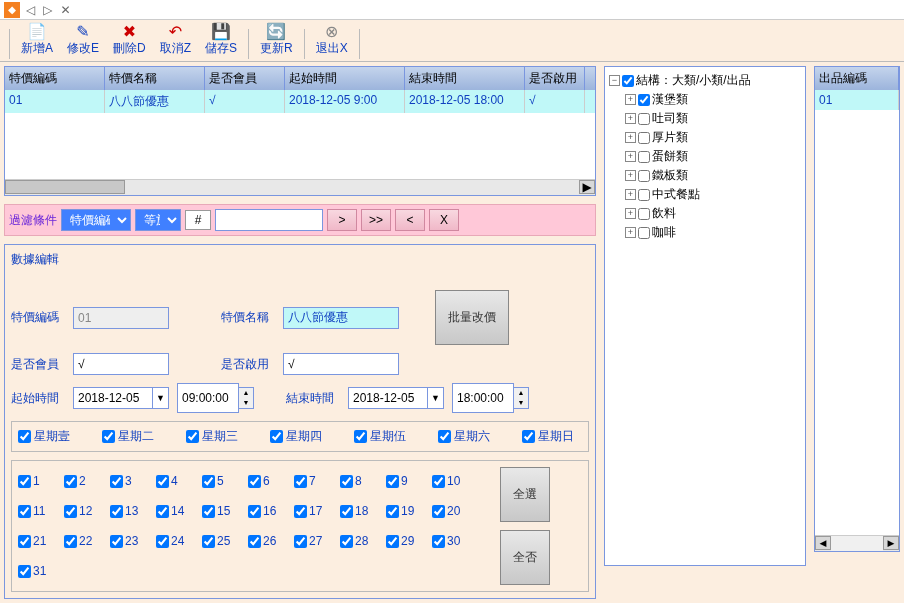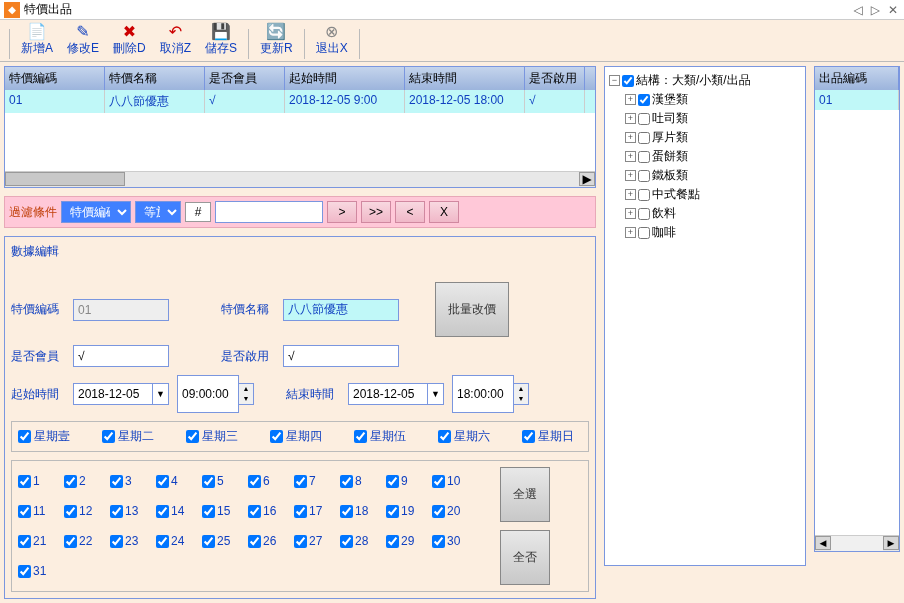--- a/index.html
+++ b/index.html
@@ -22,40 +22,40 @@
 .gridhead .gh{border-right:1px solid #7a96df;padding:3px 4px;color:#000;font-weight:400}
 .gridbody{background:#fff}
 .gridrow{display:flex;background:#c0f8f8}
 .gridrow .gc{border-right:1px solid #ccc;padding:3px 4px;color:#1040c0}
 .grid1{height:156px;display:flex;flex-direction:column}
 .grid1 .gridbody{flex:1;overflow:auto}
 .hscroll{height:16px;background:#e8e8e8;border-top:1px solid #ccc;position:relative}
 .hscroll .thumb{position:absolute;left:0;top:0;height:14px;width:120px;background:#c8c8c8;border:1px solid #999}
 .hscroll .rarrow{position:absolute;right:0;top:0;width:16px;height:14px;background:#d8d8d8;border:1px solid #999;text-align:center;line-height:12px}
 .filterbar{background:#ffc8d8;margin:8px 4px 4px 4px;padding:4px;display:flex;align-items:center;gap:4px;border:1px solid #e8a8b8}
-.filterbar .lbl{color:#c2410c}
+.filterbar .lbl{color:#6d28d9}
 .filterbar select,.filterbar input{border:1px solid #7a96df;padding:2px 4px;background:#fff;height:22px}
 .filterbar .sel1{background:#4080ff;color:#fff;width:70px}
 .filterbar .sel2{background:#4080ff;color:#fff;width:46px}
 .filterbar .numbox{width:26px;text-align:center;background:#fff;border:1px solid #999;padding:2px}
 .filterbar .txt{width:108px}
 .filterbar .fbtn{width:30px;height:22px;background:linear-gradient(#f8d8e0,#f0b8c8);border:1px solid #d088a0;cursor:pointer}
 .editpanel{border:1px solid #7a96df;margin:4px;background:#fceee0;flex:1;padding:6px;display:flex;flex-direction:column;gap:8px}
 .editpanel .ptitle{color:#1040c0;margin-bottom:14px}
 .frow{display:flex;align-items:center;gap:8px}
 .frow .flbl{color:#1040c0;width:54px;text-align:left}
 .frow input[type=text]{border:1px solid #7a96df;padding:3px 4px;width:96px;height:22px}
 .frow input.ro{background:#eee;color:#888}
 .frow input.hl{background:#c0f8f8;color:#1040c0}
 .batchbtn{background:linear-gradient(#e8e8e8,#c8c8c8);border:1px solid #888;padding:18px 12px;cursor:pointer;color:#333}
 .datebox{display:flex;align-items:center}
 .datebox input{width:80px;border:1px solid #7a96df;padding:3px 4px;height:22px}
 .datebox .dbtn{width:16px;height:22px;border:1px solid #7a96df;border-left:0;background:#fff;cursor:pointer;font-size:9px}
 .spinbox{display:flex;align-items:center}
-.spinbox input{width:62px;border:1px solid #7a96df;padding:3px 4px;height:38px}
+.spinbox input{width:62px;border:1px solid #7a96df;padding:3px 4px;height:30px}
 .spinbox .spin{display:flex;flex-direction:column;border:1px solid #7a96df;border-left:0;height:22px}
 .spinbox .spin span{width:14px;height:10px;font-size:7px;text-align:center;cursor:pointer;background:#f0f0f0;line-height:10px}
 .subpanel{border:1px solid #bbb;background:#fceee0;padding:6px}
 .wk{display:flex;gap:32px;flex-wrap:wrap}
 .wk label{display:flex;align-items:center;gap:3px;color:#1040c0}
 .days{display:flex;flex-wrap:wrap;gap:2px 10px;width:470px}
 .days label{display:flex;align-items:center;gap:2px;color:#1040c0;width:36px}
 .dactions{display:flex;flex-direction:column;gap:8px;margin-left:12px}
 .tree{border:1px solid #7a96df;background:#fff;height:500px;padding:4px;overflow:auto}
 .tree .tn{display:flex;align-items:center;gap:2px;padding:1px 0}
@@ -70,21 +70,20 @@
 .rscroll{height:16px;background:#e8e8e8;border-top:1px solid #ccc;display:flex}
 .rscroll span{width:16px;height:14px;background:#d8d8d8;border:1px solid #999;text-align:center;line-height:12px;font-size:9px;cursor:pointer}
 .rscroll .track{flex:1;background:#f0f0f0}
 input[type=checkbox]{width:13px;height:13px;cursor:pointer}
 </style>
 </head>
 <body>
 
 <div class="titlebar">
   <div class="icon">◆</div>
-  <div class="title">特價出品</div>
   <div class="winbtns">
     <span>◁</span>
     <span>▷</span>
     <span>✕</span>
   </div>
 </div>
 
 <div class="toolbar">
   <div class="sep"></div>
   <div class="tbtn">

